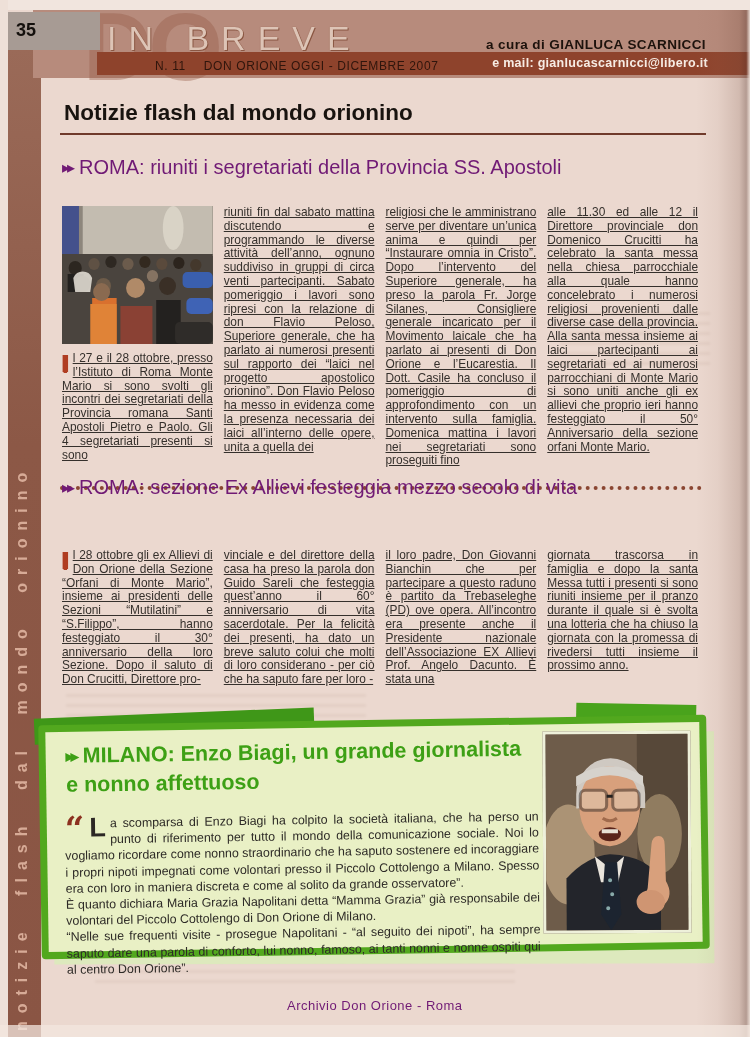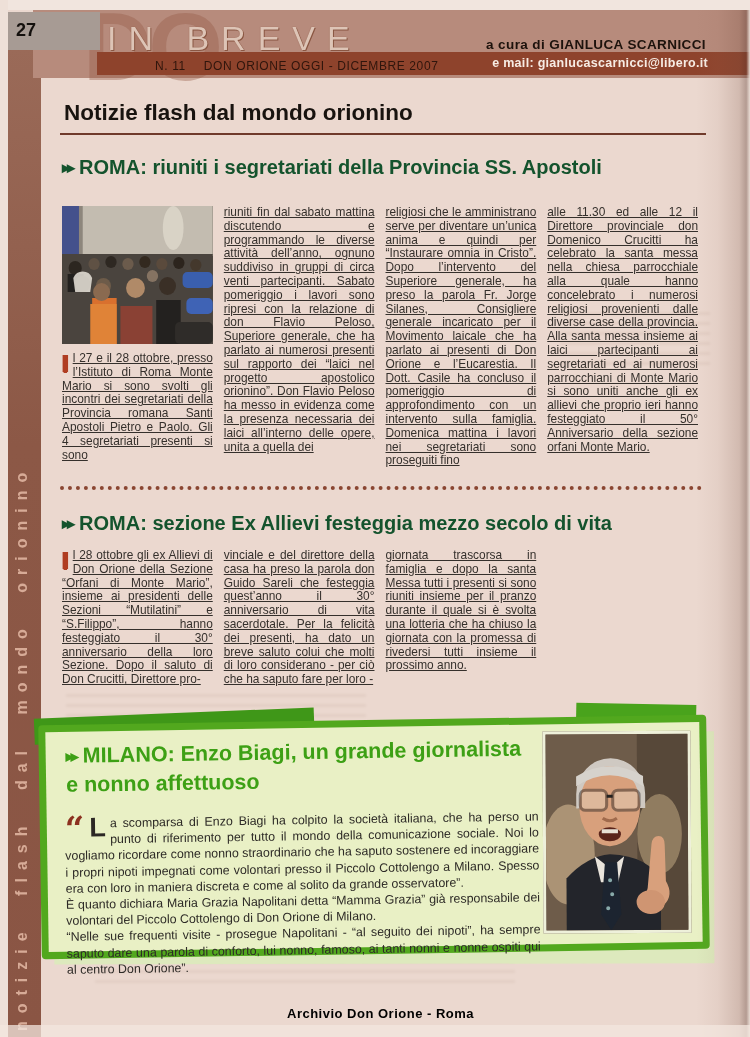--- a/index.html
+++ b/index.html
@@ -39,21 +39,21 @@
   .email{position:absolute;right:42px;top:4px;font-size:12.5px;font-weight:bold;color:#f7ece4;
     letter-spacing:.3px;}
   .pagenum-box{left:0;top:12px;width:100px;height:38px;background:#a79b94;z-index:4;}
   .pagenum{position:absolute;left:16px;top:8px;font-size:18px;font-weight:bold;color:#14100d;}
 
   
   .main-title{left:64px;top:100px;font-size:22.5px;font-weight:bold;color:#18130f;z-index:4;}
   .title-rule{left:60px;top:133px;width:646px;height:2px;background:#6f3a2b;z-index:4;}
 
   
-  .art-title{font-size:20px;font-weight:bold;color:#14532d;z-index:4;white-space:nowrap;}
+  .art-title{font-size:20px;font-weight:normal;color:#701a75;z-index:4;white-space:nowrap;}
   .arrows{font-size:16px;letter-spacing:-3px;margin-right:7px;vertical-align:1px;}
 
   
   .cols{left:62px;width:636px;display:grid;grid-template-columns:repeat(4,1fr);
     column-gap:11px;z-index:4;}
   .cols p{margin:0;font-size:11.9px;line-height:13.8px;text-align:justify;color:#35302c;text-decoration:underline;}
   .red-initial{float:left;font-size:24px;line-height:22px;font-weight:bold;color:#b03d22;
     margin:1px 4px 0 0;text-shadow:1px 0 0 #b03d22,-1px 0 0 #b03d22,0 1px 0 #b03d22;}
   .photo1{display:block;width:100%;height:138px;margin-bottom:8px;background:#5a5248;}
 
@@ -75,22 +75,22 @@
   .green-text{position:absolute;left:18px;top:84px;width:474px;font-size:12.4px;
     line-height:16.2px;text-align:justify;color:#2d2a26;z-index:2;}
   .green-text p{margin:0;}
   .quote-glyph{float:left;font-family:"DejaVu Serif",serif;font-size:34px;font-weight:bold;
     color:#8c3120;line-height:26px;margin:0 5px 0 0;}
   .drop-l{float:left;font-size:27px;font-weight:bold;color:#2b2724;line-height:25px;
     margin:0 4px 0 0;}
   .photo2{position:absolute;right:10px;top:8px;width:142px;height:196px;
     border:3px solid #eef0da;background:#6b5a4a;transform:rotate(.6deg);z-index:2;}
 
-  .footer-caption{left:287px;top:998px;font-size:13px;font-weight:bold;color:#000000;
-    letter-spacing:.5px;z-index:7;margin-top:8px;}
+  .footer-caption{left:287px;top:998px;font-size:13px;font-weight:normal;color:#701a75;
+    letter-spacing:.5px;z-index:7;}
 </style>
 </head>
 <body>
 
 <div>
 
   <div class="abs edge-top"></div>
   <div class="abs edge-left"></div>
   <div class="abs edge-bottom"></div>
 
@@ -107,21 +107,21 @@
     <div class="in-breve">IN BREVE</div>
     <div class="curatore">a cura di GIANLUCA SCARNICCI</div>
     <div class="red-bar">
       <div class="issue-left">
         <span class="issue-no">N. 11</span><span>DON ORIONE OGGI - DICEMBRE 2007</span>
       </div>
       <div class="email">e mail: gianlucascarnicci@libero.it</div>
     </div>
   </div>
   <div class="abs pagenum-box">
-    <div class="pagenum">27</div>
+    <div class="pagenum">35</div>
   </div>
 
   <div class="abs main-title">Notizie flash dal mondo orionino</div>
   <div class="abs title-rule"></div>
 
   <div class="abs art-title" style="left:62px;top:156px;">
     <span class="arrows">▸▸</span><span>ROMA: riuniti i segretariati della Provincia SS. Apostoli</span>
   </div>
   <div class="abs cols" style="top:206px;">
     <div>
@@ -157,26 +157,27 @@
       </svg>
       <p><span class="red-initial">I</span><span>l 27 e il 28 ottobre, presso l’Istituto di Roma Monte Mario si sono svolti gli incontri dei segretariati della Provincia romana Santi Apostoli Pietro e Paolo. Gli 4 segretariati presenti si sono</span></p>
     </div>
     <p>riuniti fin dal sabato mattina discutendo e programmando le diverse attività dell’anno, ognuno suddiviso in gruppi di circa venti partecipanti. Sabato pomeriggio i lavori sono ripresi con la relazione di don Flavio Peloso, Superiore generale, che ha parlato ai numerosi presenti sul rapporto dei “laici nel progetto apostolico orionino”. Don Flavio Peloso ha messo in evidenza come la presenza necessaria dei laici all’interno delle opere, unita a quella dei</p>
     <p>religiosi che le amministrano serve per diventare un’unica anima e quindi per “Instaurare omnia in Cristo”. Dopo l’intervento del Superiore generale, ha preso la parola Fr. Jorge Silanes, Consigliere generale incaricato per il Movimento laicale che ha parlato ai presenti di Don Orione e l’Eucarestia. Il Dott. Casile ha concluso il pomeriggio di approfondimento con un intervento sulla famiglia. Domenica mattina i lavori nei segretariati sono proseguiti fino</p>
     <p>alle 11.30 ed alle 12 il Direttore provinciale don Domenico Crucitti ha celebrato la santa messa nella chiesa parrocchiale alla quale hanno concelebrato i numerosi religiosi provenienti dalle diverse case della provincia. Alla santa messa insieme ai laici partecipanti ai segretariati ed ai numerosi parrocchiani di Monte Mario si sono uniti anche gli ex allievi che proprio ieri hanno festeggiato il 50° Anniversario della sezione orfani Monte Mario.</p>
   </div>
 
   <div class="abs dots-sep"></div>
 
-  <div class="abs art-title" style="left:62px;top:512px;">
+  <div class="abs art-title" style="left:62px;top:476px;">
     <span class="arrows">▸▸</span><span>ROMA: sezione Ex Allievi festeggia mezzo secolo di vita</span>
   </div>
   <div class="abs cols" style="top:549px;">
     <p><span class="red-initial">I</span><span>l 28 ottobre gli ex Allievi di Don Orione della Sezione “Orfani di Monte Mario”, insieme ai presidenti delle Sezioni “Mutilatini” e “S.Filippo”, hanno festeggiato il 30° anniversario della loro Sezione. Dopo il saluto di Don Crucitti, Direttore pro-</span></p>
-    <p>vinciale e del direttore della casa ha preso la parola don Guido Sareli che festeggia quest’anno il 30° anniversario di vita sacerdotale. Per la felicità dei presenti, ha dato un breve saluto colui che molti di loro considerano - per ciò che ha saputo fare per loro -</p>
+    <p>vinciale e del direttore della casa ha preso la parola don Guido Sareli che festeggia quest’anno il 60° anniversario di vita sacerdotale. Per la felicità dei presenti, ha dato un breve saluto colui che molti di loro considerano - per ciò che ha saputo fare per loro -</p>
+    <p>il loro padre, Don Giovanni Bianchin che per partecipare a questo raduno è partito da Trebaseleghe (PD) ove opera. All’incontro era presente anche il Presidente nazionale dell’Associazione EX Allievi Prof. Angelo Dacunto. È stata una</p>
     <p>giornata trascorsa in famiglia e dopo la santa Messa tutti i presenti si sono riuniti insieme per il pranzo durante il quale si è svolta una lotteria che ha chiuso la giornata con la promessa di rivedersi tutti insieme il prossimo anno.</p>
   </div>
 
   <div class="abs green-wrap">
     <div class="sheet-under"></div>
     <div class="flap-top"></div>
     <div class="flap-right"></div>
     <div class="green-main">
       <div class="green-inner">
         <div class="milano-title">

